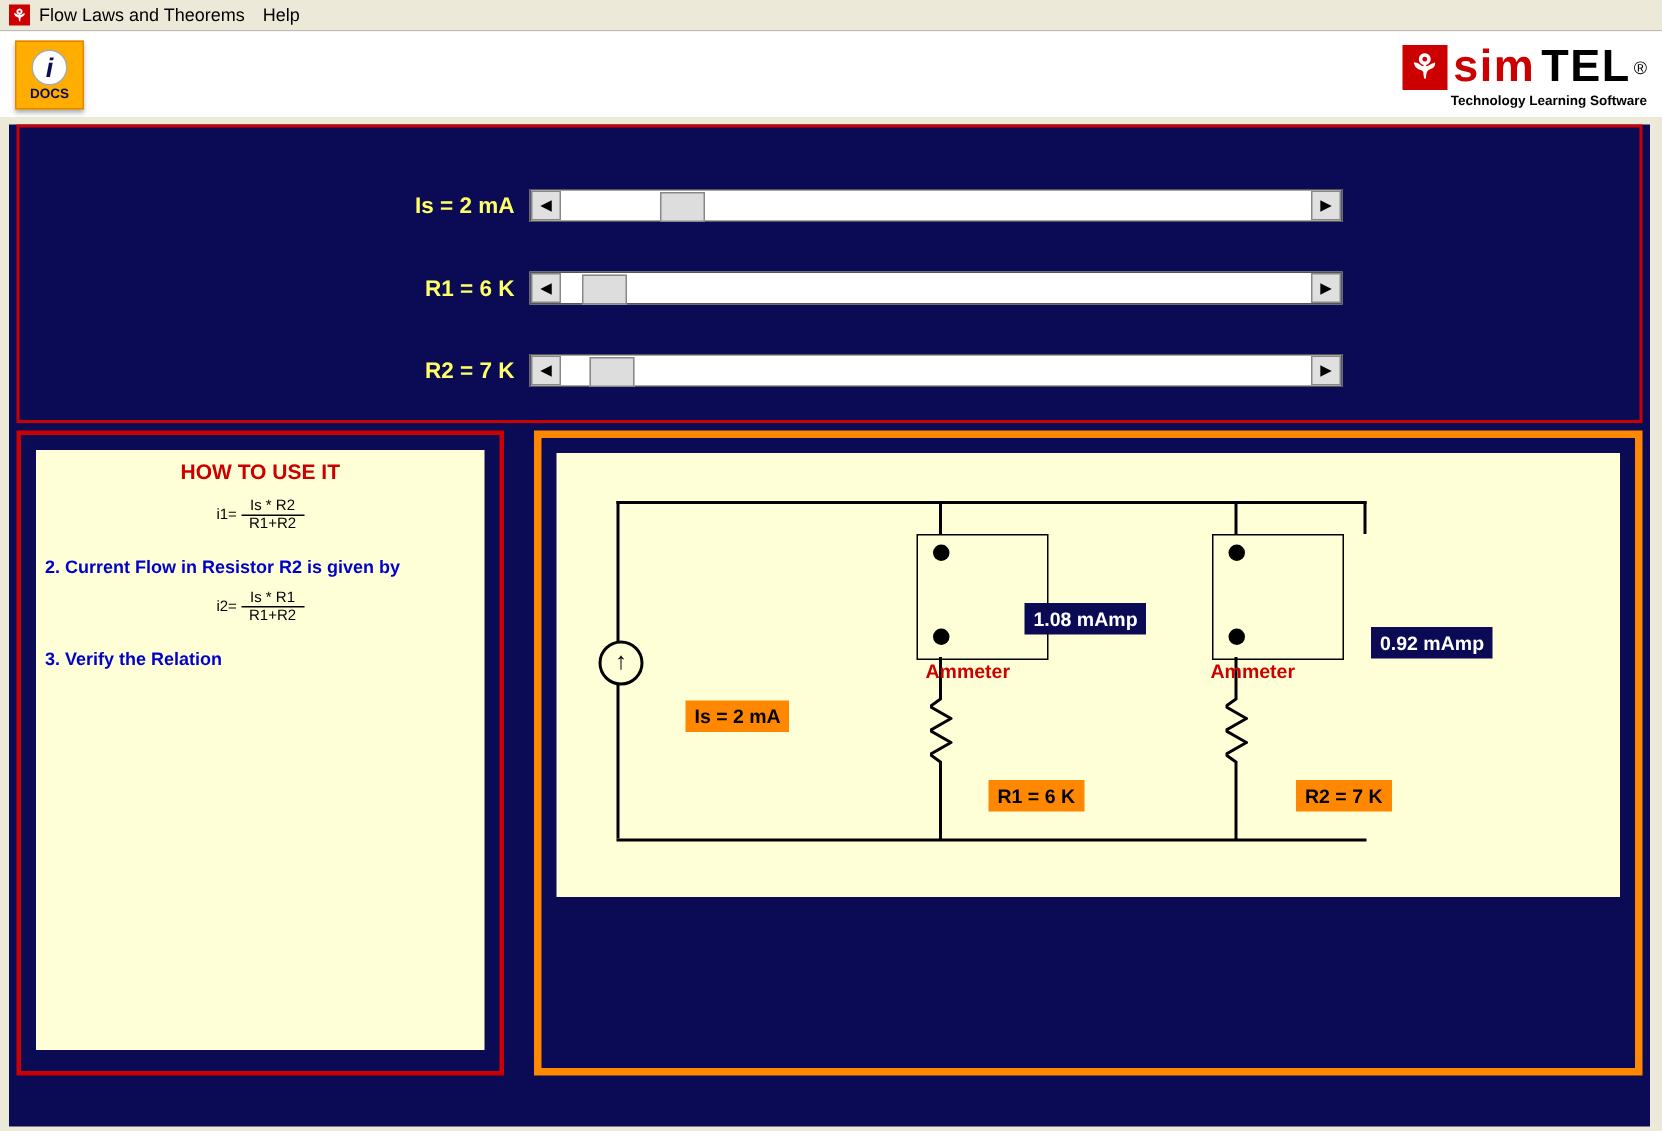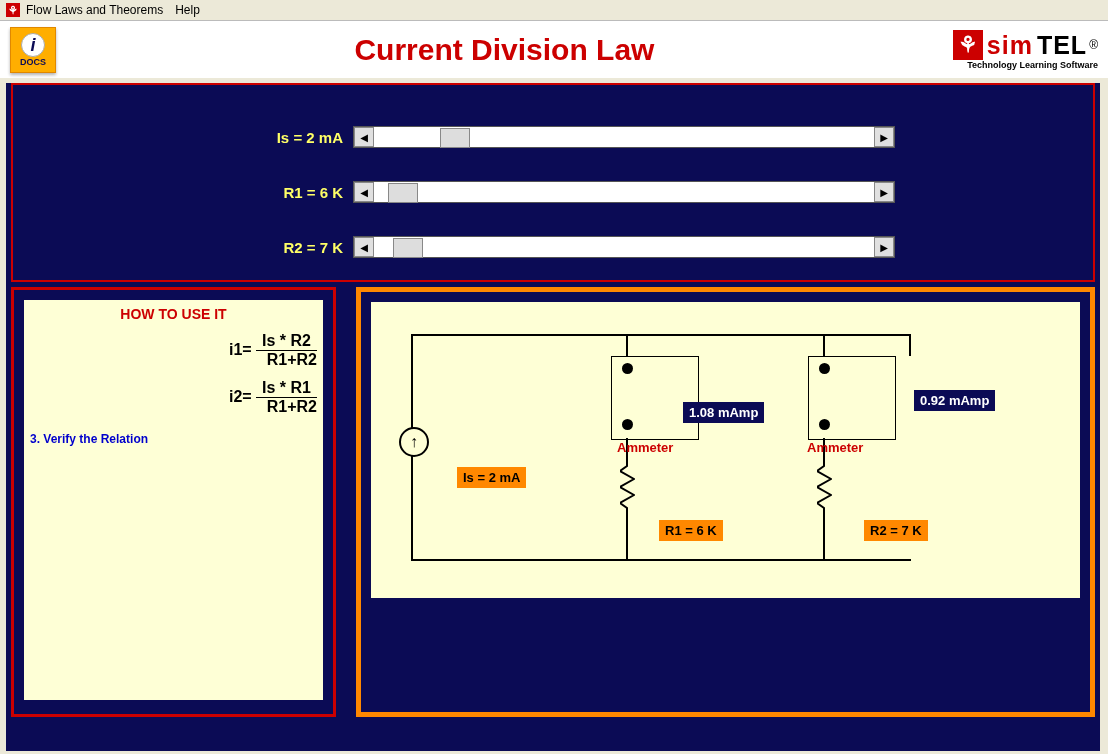--- a/index.html
+++ b/index.html
@@ -72,21 +72,21 @@
     font-weight: bold;
     color: #cc0000;
   }
   .logo {
     display: flex;
     align-items: center;
   }
   .logo .sq {
     width: 30px; height: 30px; background:#cc0000; color:#fff; display:flex; align-items:center; justify-content:center; font-size:22px; font-weight:bold;
   }
-  .logo .sim { margin-left:4px; font-size:25px; font-weight:bold; color:#cc0000; letter-spacing:1px; }
+  .logo .sim { margin-left:4px; font-size:30px; font-weight:bold; color:#cc0000; letter-spacing:1px; }
   .logo .tel { color:#000; }
   .logo .tag { font-size:9px; color:#000; font-weight:bold; }
   .main-body {
     width: 1094px;
     height: 668px;
     margin: 4px 8px 0 6px;
     background: #0b0b55;
   }
   .top-panel {
     margin: 5px;
@@ -146,21 +146,21 @@
     height: 400px;
     padding: 6px 6px;
     box-sizing:border-box;
   }
   .left-inner .howto-title {
     color:#cc0000; font-weight:bold; text-align:center; font-size:14px; margin-bottom:6px;
   }
   .left-inner .howto-desc, .left-inner .howto-step {
     color:#0000cc; font-weight:bold; font-size:12px; margin-bottom:14px;
   }
-  .formula { text-align:right; color:#000; font-weight:bold; font-size:16px; margin-top:-6px; margin-bottom:16px;}
+  .formula { text-align:center; color:#000; font-weight:normal; font-size:10px; margin-top:-6px; margin-bottom:16px;}
   .formula .num { border-bottom:1px solid #000; display:inline-block; padding:0 6px;}
   .diagram-panel {
     flex: 1;
     height: 430px;
     margin-left: 20px;
     border: 5px solid #ff8800;
     background:#0b0b55;
     padding: 10px;
     box-sizing:border-box;
   }
@@ -199,21 +199,20 @@
   <span class="app-icon">⚘</span>
   <span class="mitem">Flow Laws and Theorems</span>
   <span class="mitem">Help</span>
 </div>
 
 <div class="header">
   <div class="docs-icon">
     <div class="i-circle">i</div>
     <div class="lbl">DOCS</div>
   </div>
-  <div class="page-title">Current Division Law</div>
   <div class="logo">
     <div style="display:flex;flex-direction:column;align-items:flex-end;">
       <div style="display:flex;align-items:center;">
         <div class="sq">⚘</div>
         <span class="sim">sim</span>
           <span class="sim tel">TEL</span>
         <span style="font-size:12px;vertical-align:top;margin-left:2px;">®</span>
       </div>
       <div class="tag">Technology Learning  Software</div>
     </div>
@@ -261,20 +260,21 @@
       <div class="left-inner">
         <div class="howto-title">HOW TO USE IT</div>
         <div style="height:10px;"></div>
         <div class="formula">
           <span>i1=</span>
           <span style="display:inline-block;vertical-align:middle;">
             <span class="num">Is * R2</span><br>
             <span>R1+R2</span>
           </span>
         </div>
+        <div class="howto-step">2. Current Flow in Resistor R2 is given by</div>
         <div class="formula">
           <span>i2=</span>
           <span style="display:inline-block;vertical-align:middle;">
             <span class="num">Is * R1</span><br>
             <span>R1+R2</span>
           </span>
         </div>
         <div class="howto-step">3. Verify the Relation</div>
       </div>
     </div>
@@ -318,21 +318,21 @@
 
         <svg class="resistor" style="left:446px;top:160px;" width="15" height="50">
           <polyline points="7,0 7,4 0,9 14,17 0,25 14,33 0,41 7,46 7,50" stroke="#000" stroke-width="2" fill="none"></polyline>
         </svg>
 
         <div class="valbox orange" style="left:86px;top:165px;">Is = 2 mA</div>
         <div class="valbox orange" style="left:288px;top:218px;">R1 = 6 K</div>
         <div class="valbox orange" style="left:493px;top:218px;">R2 = 7 K</div>
 
         <div class="valbox" style="left:312px;top:100px;">1.08 mAmp</div>
-        <div class="valbox" style="left:543px;top:88px;">0.92 mAmp</div>
+        <div class="valbox" style="left:543px;top:116px;">0.92 mAmp</div>
 
         <div class="ammeter-label" style="left:246px;top:138px;">Ammeter</div>
         <div class="ammeter-label" style="left:436px;top:138px;">Ammeter</div>
 
       </div>
     </div>
 
   </div>
 
 </div>

